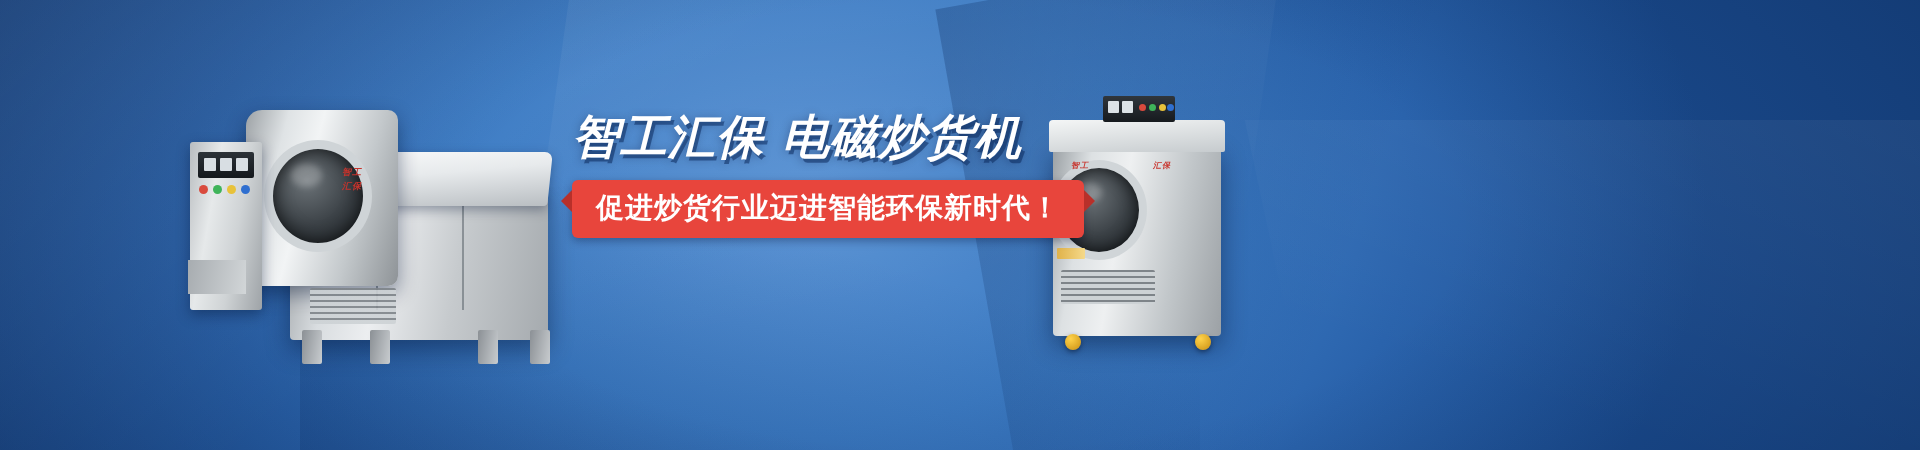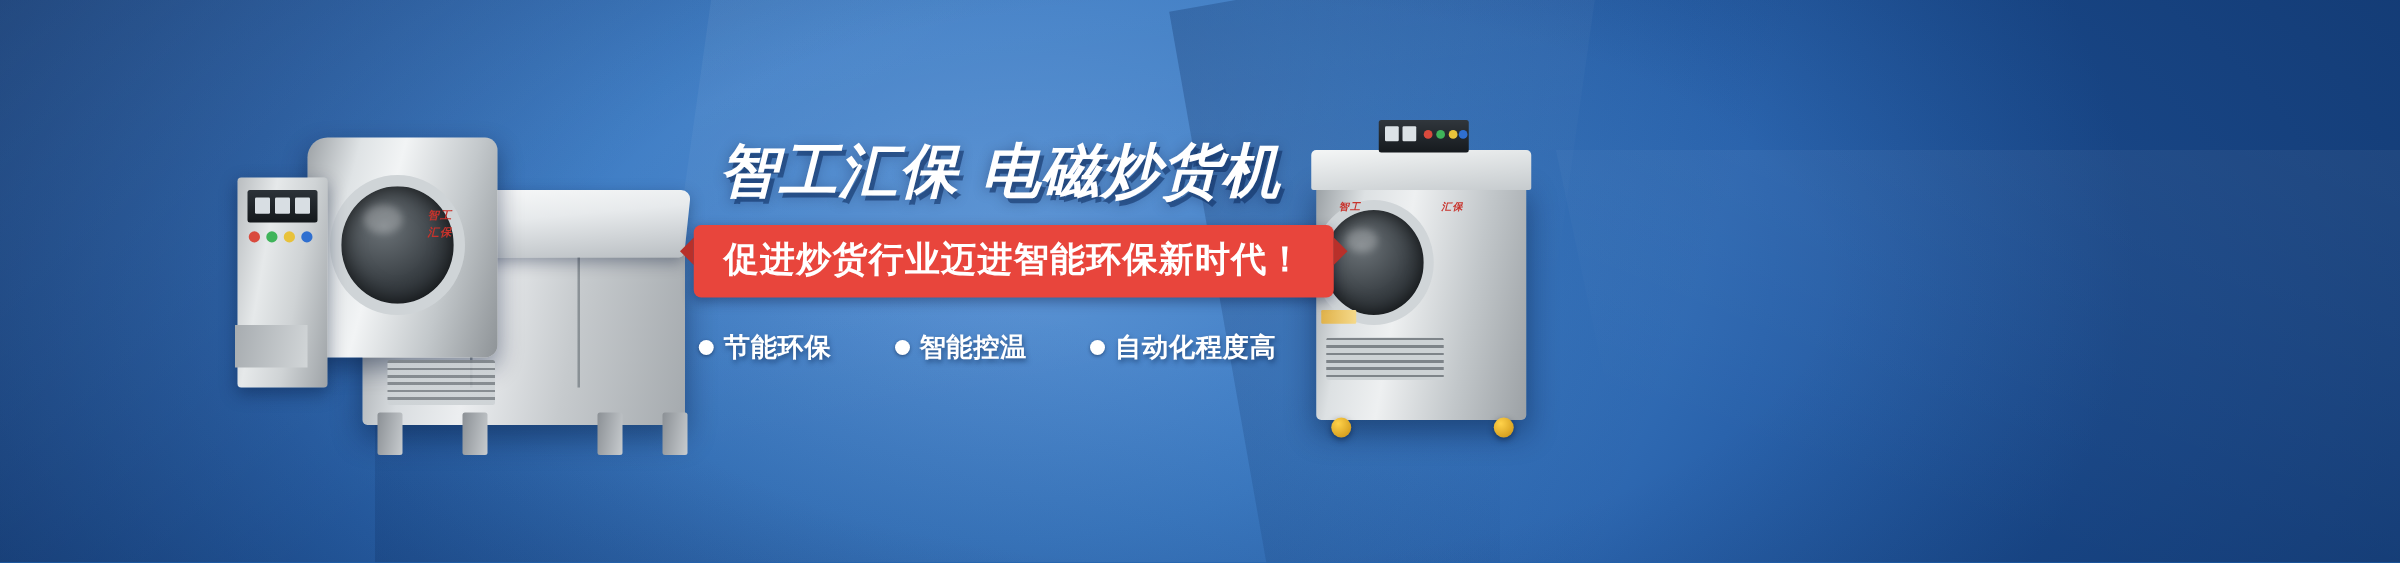--- a/index.html
+++ b/index.html
@@ -28,21 +28,21 @@
   .f4{top:-40px;left:980px;width:520px;height:560px;
       background:linear-gradient(120deg,rgba(10,40,90,.28),rgba(10,40,90,0) 65%);
       transform:rotate(-10deg);}
   .f5{bottom:-120px;left:300px;width:900px;height:400px;
       background:linear-gradient(20deg,rgba(8,36,84,.30),rgba(8,36,84,0) 70%);
       transform:skewY(-5deg);}
   .vignette{position:absolute;inset:0;
       background:radial-gradient(ellipse 1250px 560px at 50% 50%, rgba(0,0,0,0) 40%, rgba(5,28,66,.42) 100%);}
 
   
-  .copy{position:absolute;left:555px;top:112px;width:470px;text-align:right;z-index:40;}
+  .copy{position:absolute;left:572px;top:112px;width:470px;text-align:left;z-index:40;}
   .headline{
     font-size:47px;line-height:1.06;font-weight:bold;font-style:italic;
     color:#ffffff;letter-spacing:1px;white-space:nowrap;
     text-shadow:3px 4px 0 rgba(12,44,94,.55), 0 2px 10px rgba(0,10,40,.35);
   }
   .headline .gap{display:inline-block;width:18px;}
   .ribbon{
     margin:18px auto 0;display:inline-block;position:relative;
     background:#e8453c;color:#ffffff;
     font-size:28px;font-weight:bold;letter-spacing:1px;white-space:nowrap;
@@ -176,34 +176,20 @@
     <div class="foot" style="left:192px"></div>
     <div class="foot" style="left:300px"></div>
     <div class="foot" style="left:352px"></div>
   </div>
 
   <div class="copy">
     <div class="headline"><span>智工汇保</span><span class="gap"></span><span>电磁炒货机</span></div>
 
     <div class="ribbon">促进炒货行业迈进智能环保新时代！</div>
 
-    <div class="features">
-      <div class="feat">
-        <span class="dot"></span>
-        <span class="feat-label">节能环保</span>
-      </div>
-      <div class="feat">
-        <span class="dot"></span>
-        <span class="feat-label">智能控温</span>
-      </div>
-      <div class="feat">
-        <span class="dot"></span>
-        <span class="feat-label">自动化程度高</span>
-      </div>
-    </div>
   </div>
 
   <div class="machine mR">
     <div class="body"></div>
     <div class="top"></div>
     <div class="panel">
       <span class="seg" style="left:5px"></span>
       <span class="seg" style="left:19px"></span>
       <span class="lamp" style="left:36px;background:#d94a3d"></span>
       <span class="lamp" style="left:46px;background:#3fb45a"></span>

